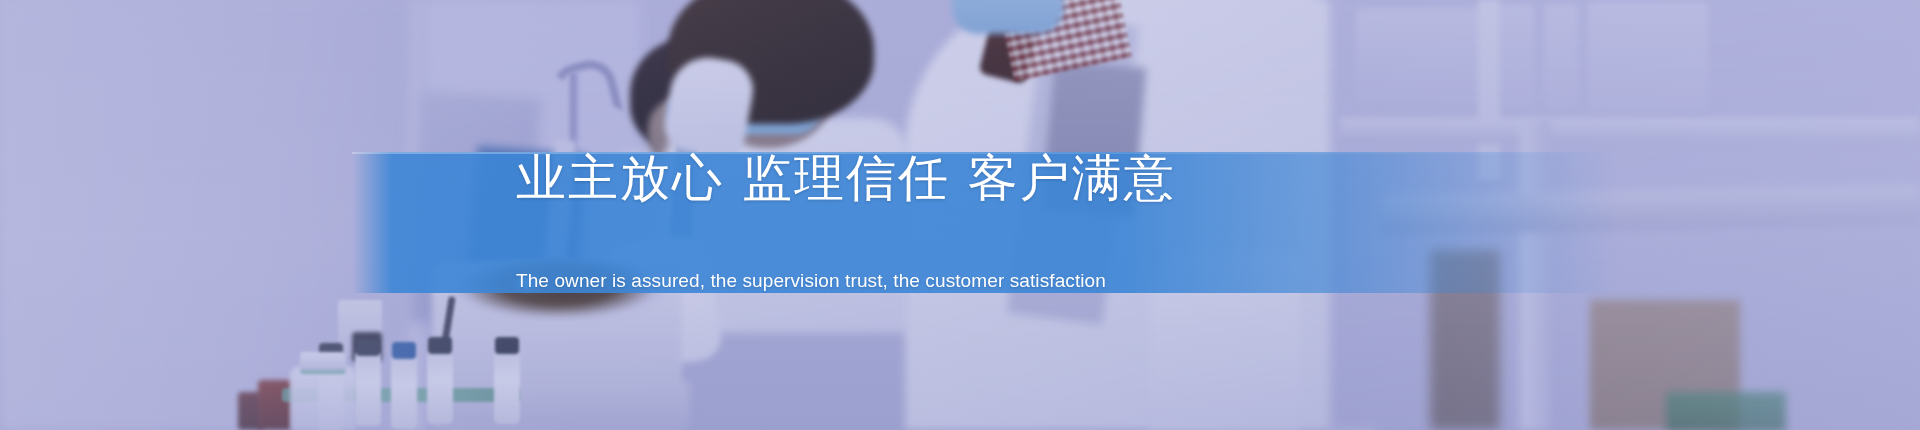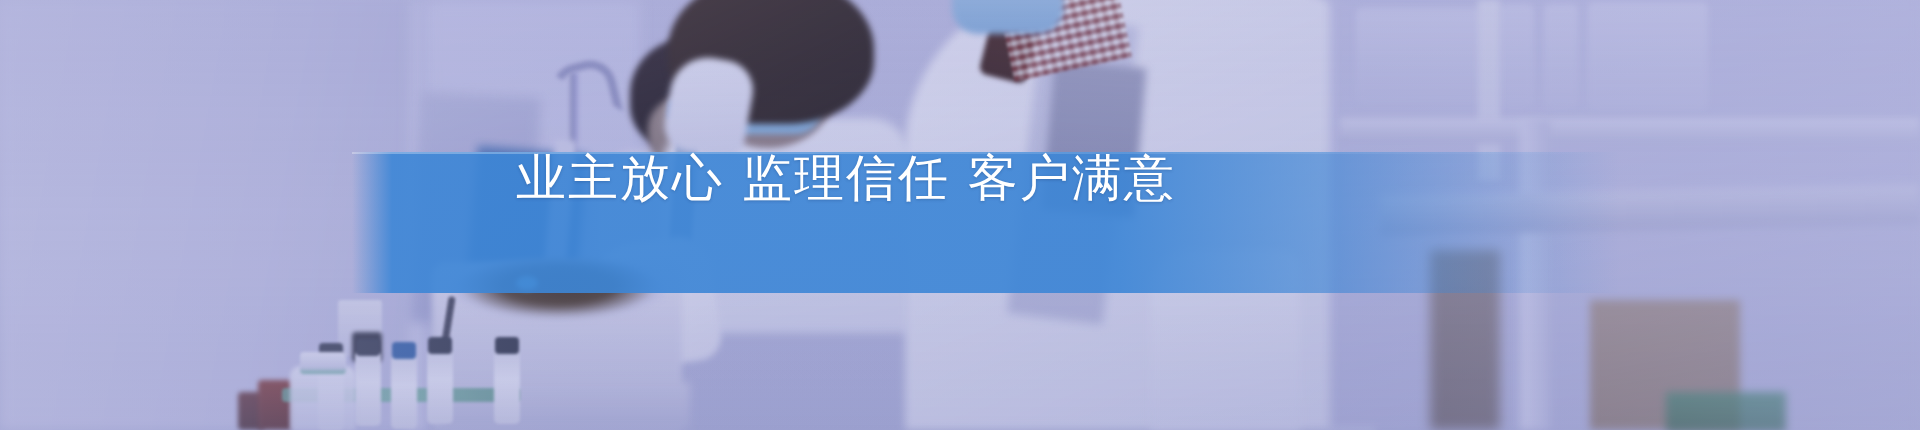--- a/index.html
+++ b/index.html
@@ -645,15 +645,16 @@
 
     <div class="grade"></div>
     <div class="grade-2"></div>
   </div>
 
   <div class="band"></div>
   <div class="band-top-rule"></div>
 
   <div class="text-block">
     <div class="headline">业主放心 监理信任  客户满意</div>
+    <div class="subhead">The owner is assured, the supervision trust, the customer satisfaction</div>
   </div>
 
 </div>
 
 </body></html>

